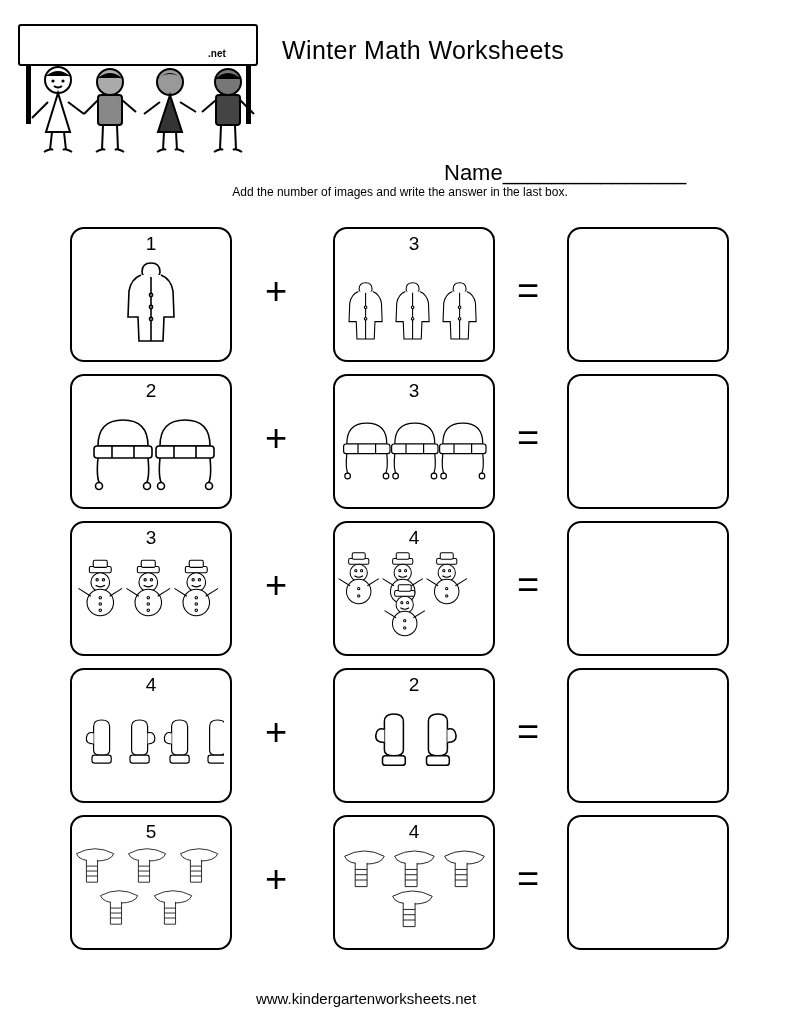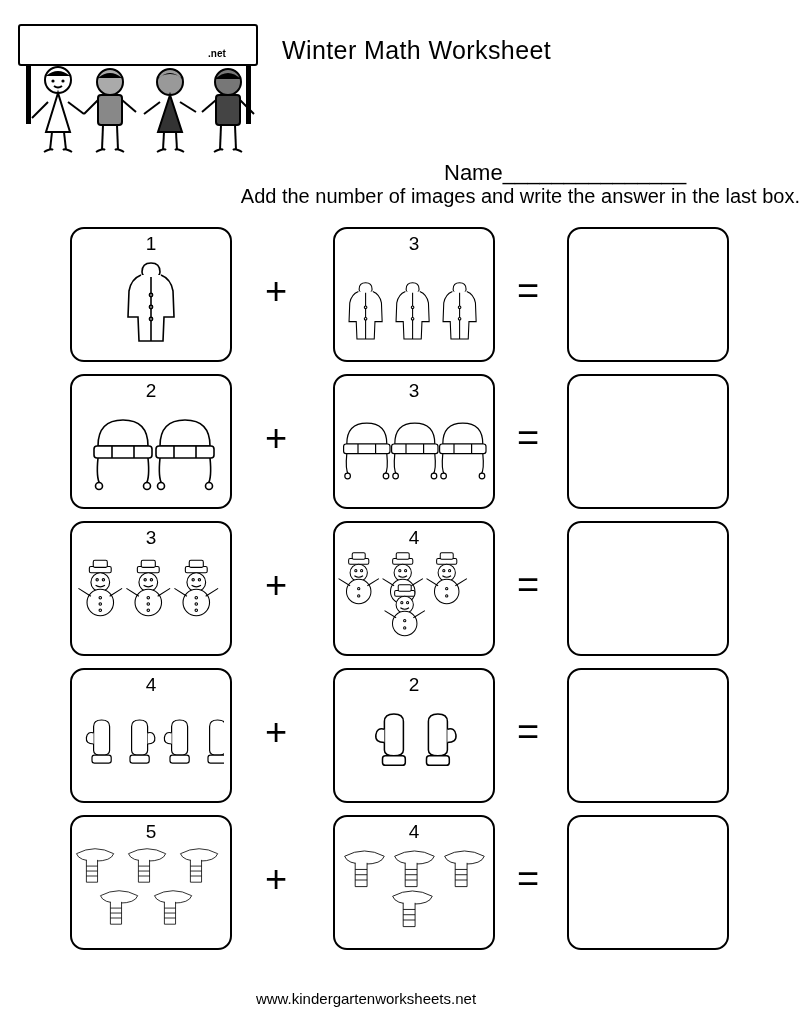--- a/index.html
+++ b/index.html
@@ -96,22 +96,22 @@
     font-size: 22px;
     white-space: nowrap;
     margin-top: 36px;
   }
 
   .instructions {
     position: absolute;
     left: 0;
     top: 185px;
     width: 800px;
-    text-align: right;
-    font-size: 20px;
+    text-align: center;
+    font-size: 12px;
   }
 
   
   .grid {
     position: absolute;
     left: 0;
     top: 222px;
     width: 800px;
   }
   .row {
@@ -224,21 +224,21 @@
             <path d="M222 38 L236 52"></path>
           <path d="M203 63 L202 88"></path>
             <path d="M217 63 L218 88"></path>
           <path d="M196 90 q7 -4 9 -2"></path>
             <path d="M224 90 q-7 -4 -9 -2"></path>
         </g>
       </svg>
     </div>
   </div>
 
-  <div class="title">Winter Math Worksheet</div>
+  <div class="title">Winter Math Worksheets</div>
   <div class="name-line">Name_______________</div>
 </div>
 
 <div class="instructions">Add the number of images and write the answer in the last box.</div>
 
 <div class="grid">
 
   <div class="row">
     <div class="box box-a">
       <div class="count">1</div>

